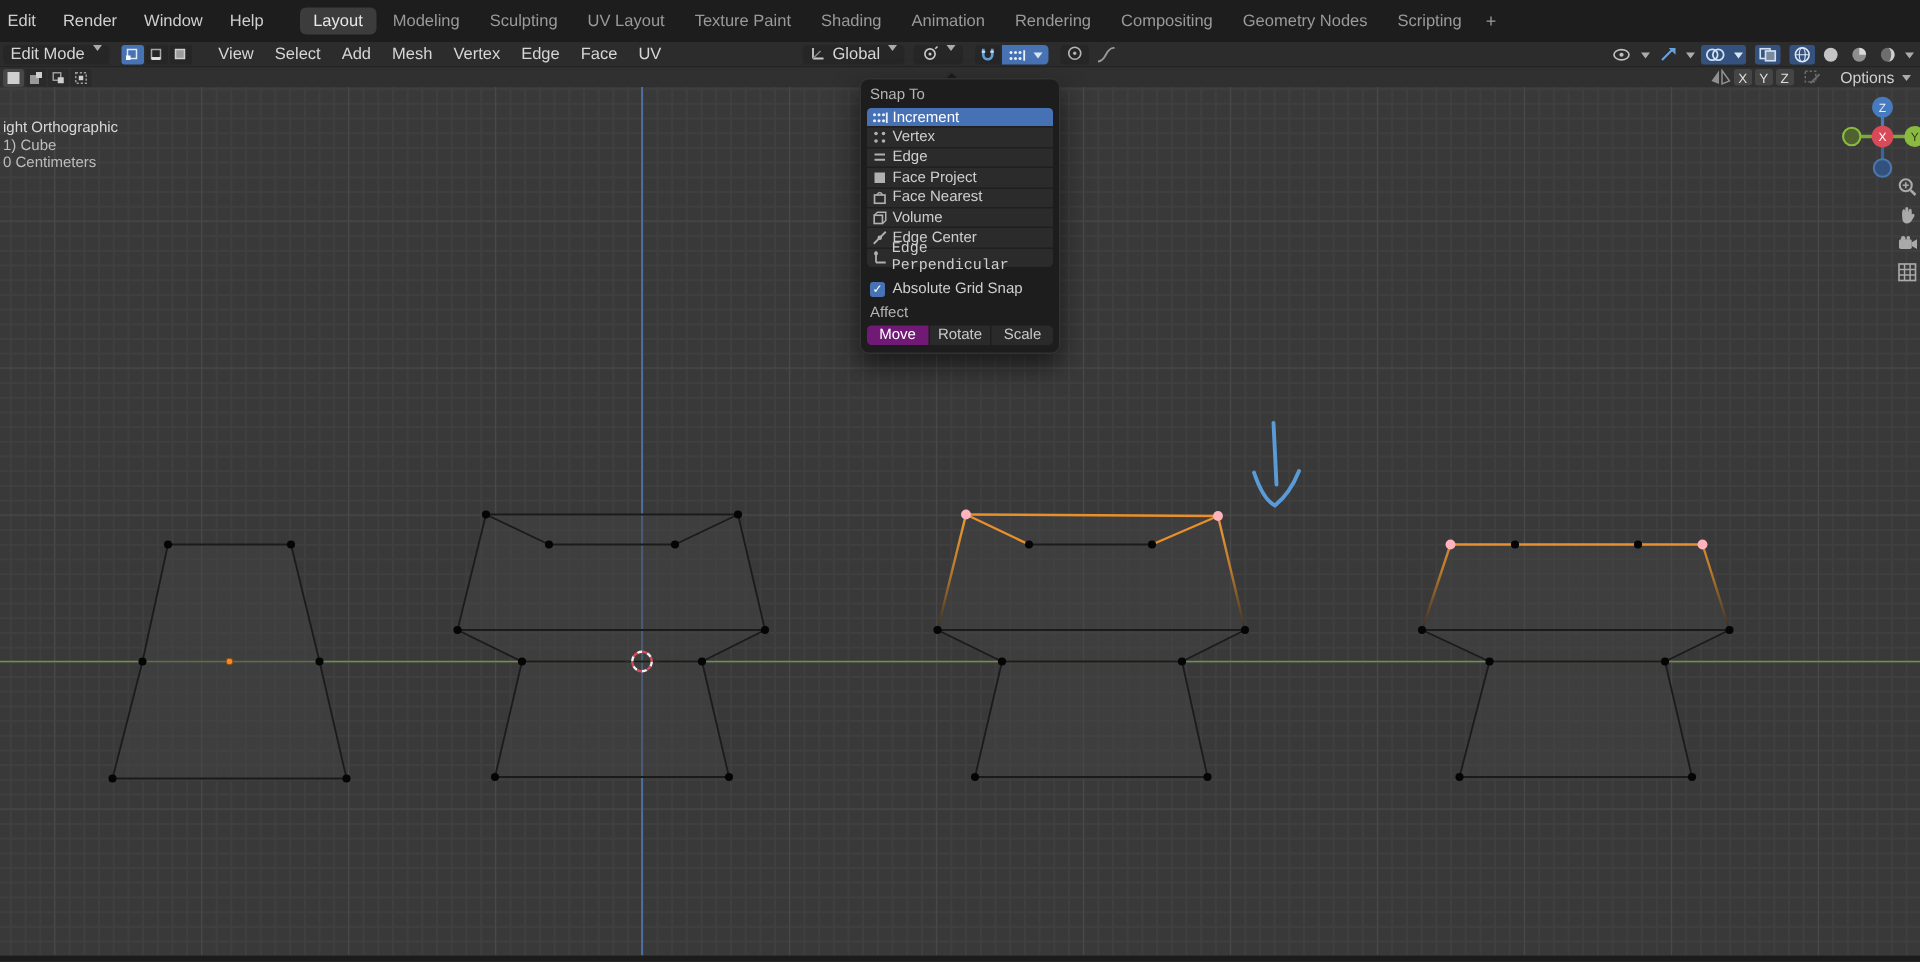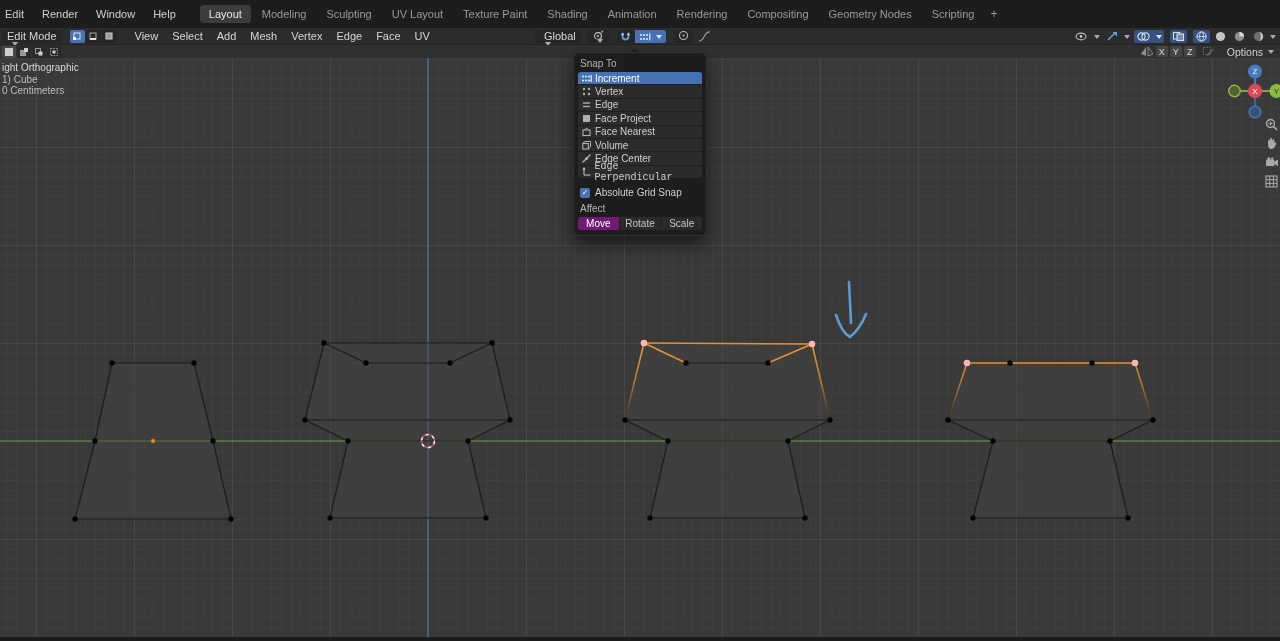--- a/index.html
+++ b/index.html
@@ -22,21 +22,21 @@
           display:flex;align-items:center;font-size:11px;color:#cfcfcf;}
   #topbar-menus{display:flex;margin-left:-4px;}
   #topbar-menus .menu{padding:3px 9px;border-radius:3px;}
   #tabs{display:flex;margin-left:14px;align-items:center;}
   .tab{padding:3px 9px;margin:0 1px;color:#9a9a9a;border-radius:4px;white-space:nowrap;}
   .tab.active{background:#3c3c3c;color:#e8e8e8;}
   .tab-add{color:#9a9a9a;padding:2px 6px;font-size:12px;}
   
   #header2{position:absolute;left:0;top:28px;width:1280px;height:16px;background:#2c2c2c;z-index:3;
            display:flex;align-items:center;font-size:11px;color:#d6d6d6;border-bottom:1px solid #232323;}
-  .pill{display:flex;background:#262626;border-radius:3px;height:13px;padding:0 5px;flex-direction:column;}
+  .pill{display:flex;background:#262626;border-radius:3px;height:13px;padding:0 5px;}
   #mode-pill{margin-left:2px;}
   .chev{width:0;height:0;border-left:3px solid transparent;border-right:3px solid transparent;
         border-top:4px solid #ababab;margin-left:5px;display:inline-block;}
   .chev.lt{border-top-color:#d8e4f2;}
   #select-mode{display:flex;margin-left:8px;}
   .selmode-btn{width:15px;height:13px;background:#262626;display:flex;align-items:center;justify-content:center;margin-right:1px;border-radius:2px;}
   .selmode-btn.active{background:#4772b3;}
   #header2-menus{display:flex;margin-left:10px;}
   #header2-menus .menu{padding:16px 7px;}
   #header2-center{position:absolute;left:535px;top:1px;display:flex;align-items:center;height:15px;}
@@ -53,21 +53,21 @@
            display:flex;align-items:center;font-size:10.5px;color:#cfcfcf;}
   #tool-icons{display:flex;margin-left:2px;}
   .tool-btn{width:14px;height:12px;background:#2a2a2a;margin-right:1px;border-radius:2px;
             display:flex;align-items:center;justify-content:center;}
   .tool-btn.active{background:#474747;}
   #header3-right{position:absolute;right:2px;top:0;height:13px;display:flex;align-items:center;}
   .xyz-btn{width:12px;height:11px;background:#454545;color:#ddd;font-size:9px;border-radius:2px;
            display:flex;align-items:center;justify-content:center;margin-left:2px;}
   #options-pill{display:flex;align-items:center;margin-left:8px;color:#d0d0d0;font-size:10.5px;padding:0 4px;}
   
-  #vp-info{position:absolute;left:2px;top:62px;z-index:2;color:#d9d9d9;font-size:10px;line-height:11.5px;}
+  #vp-info{position:absolute;left:2px;top:80px;z-index:2;color:#d9d9d9;font-size:10px;line-height:11.5px;}
   #vp-info .dim{color:#bdbdbd;}
   #gizmo{position:absolute;left:1227px;top:63px;z-index:2;}
   #nav-tools{position:absolute;left:1264px;top:117px;z-index:2;display:flex;flex-direction:column;}
   .nav-btn{width:15px;height:15px;margin-bottom:4px;display:flex;align-items:center;justify-content:center;opacity:.75;}
   
   #snap-popover{position:absolute;left:573px;top:52px;width:134px;z-index:5;background:#1d1d1d;
       border:1px solid #323232;border-radius:6px;box-shadow:0 8px 18px rgba(0,0,0,.55);
       padding:4px 4px 5px 4px;box-sizing:border-box;font-size:10px;color:#cfcfcf;}
   #snap-pointer{position:absolute;left:630px;top:49px;width:8px;height:8px;background:#1d1d1d;
       transform:rotate(45deg);z-index:4;border-left:1px solid #323232;border-top:1px solid #323232;}

